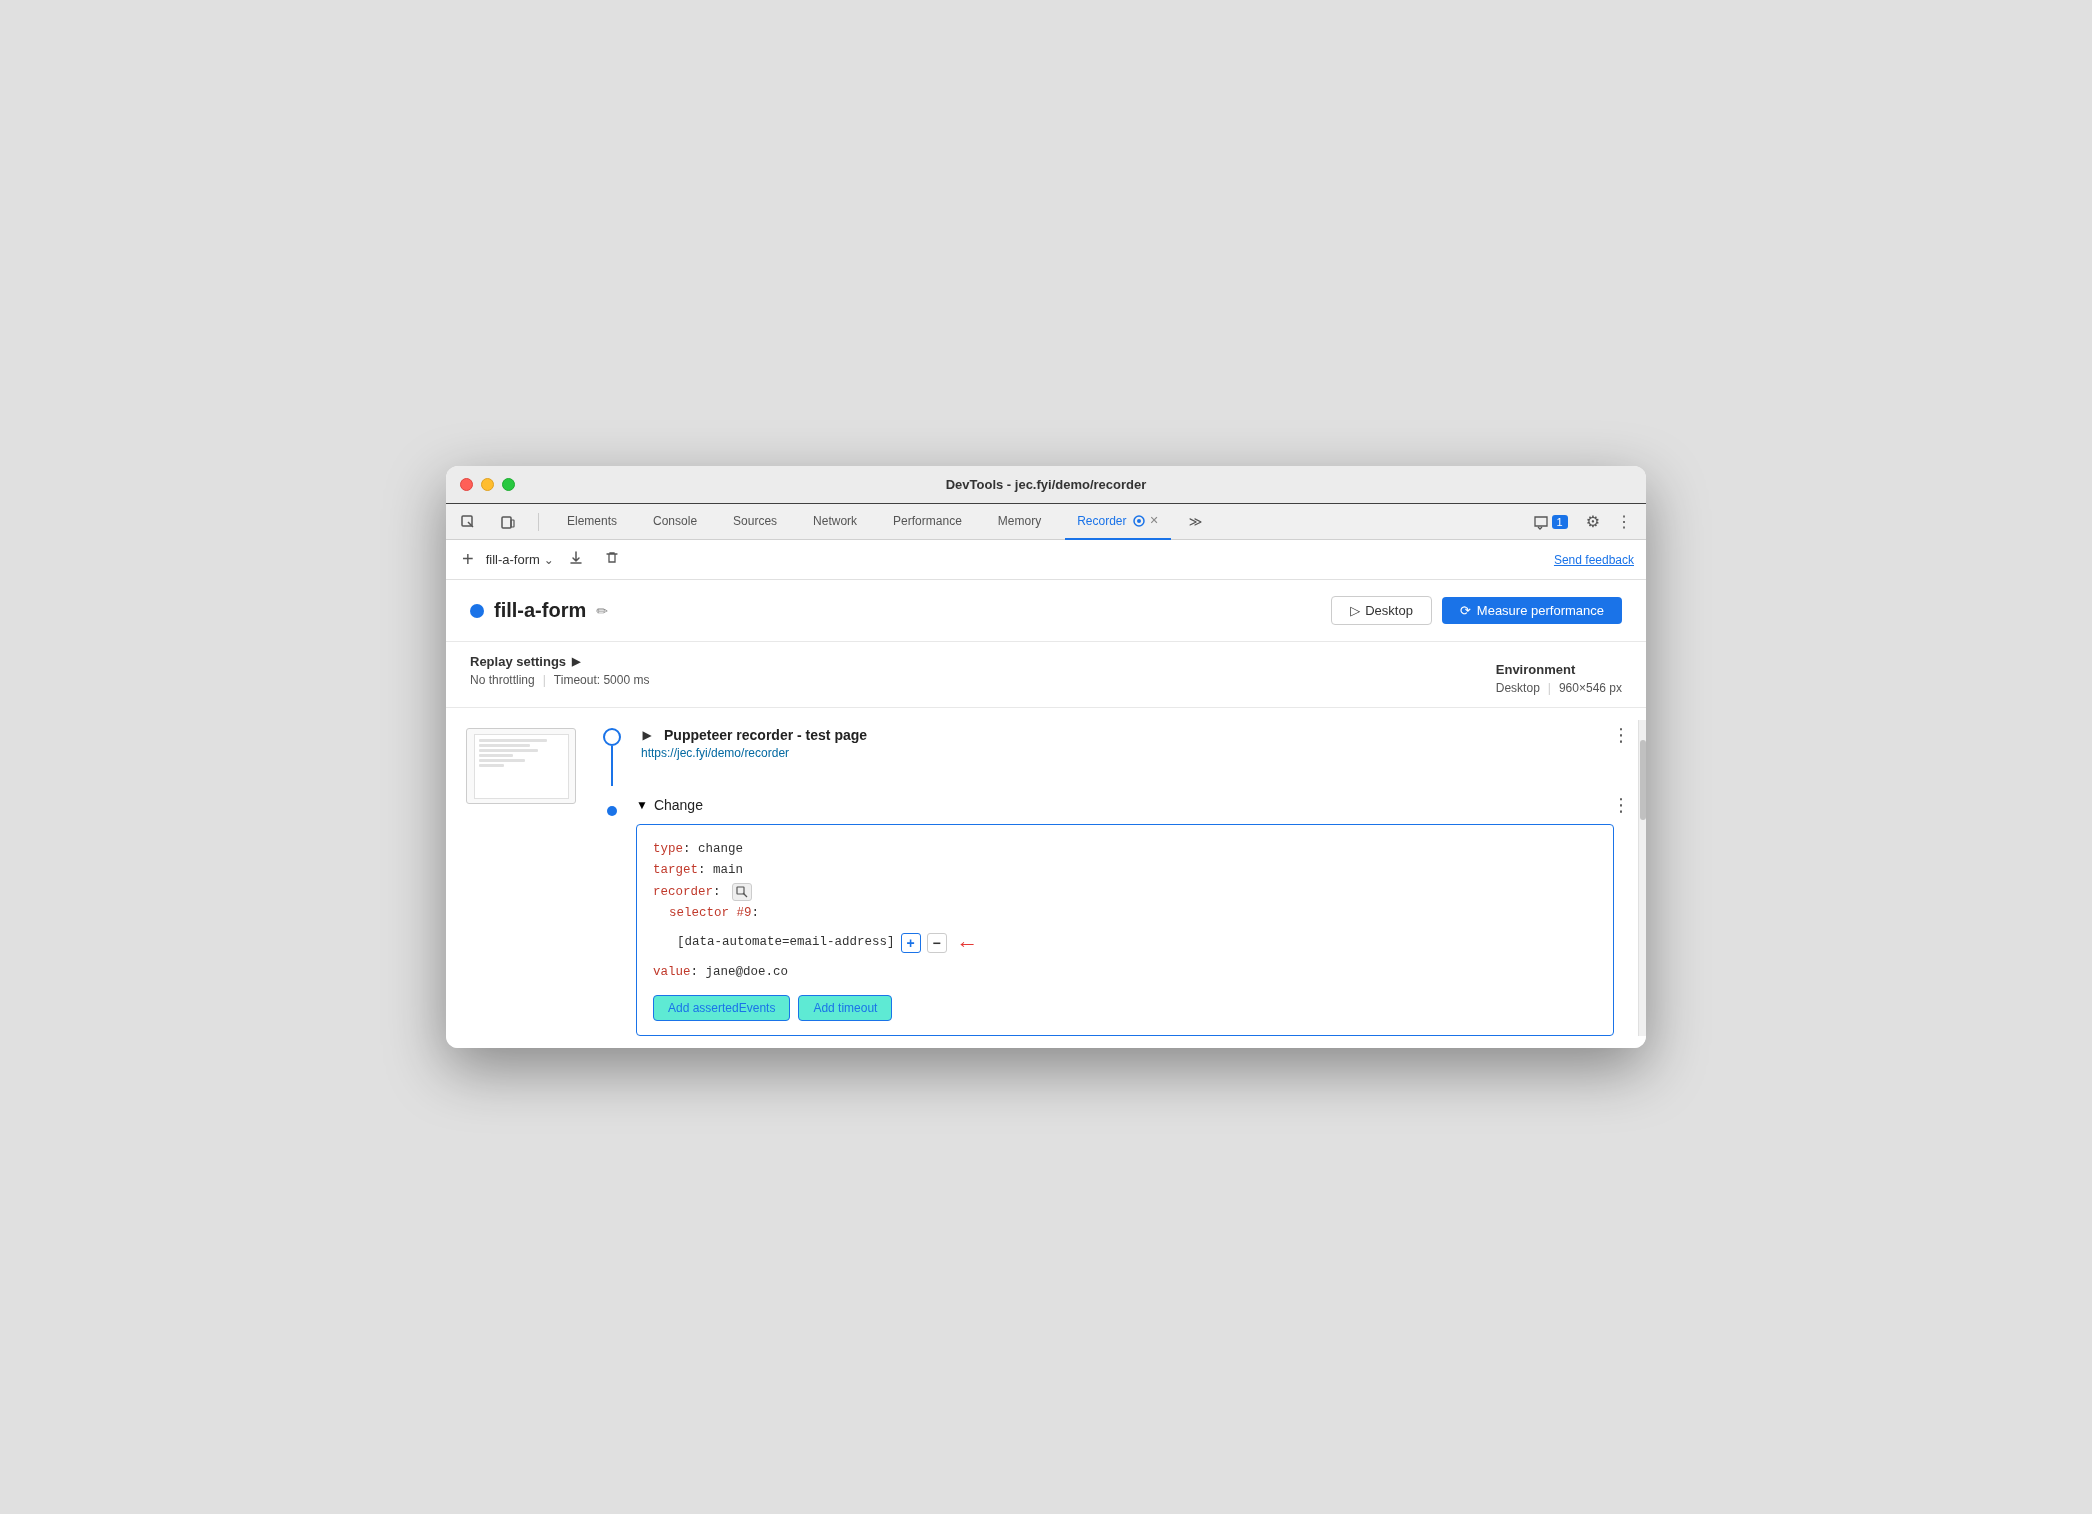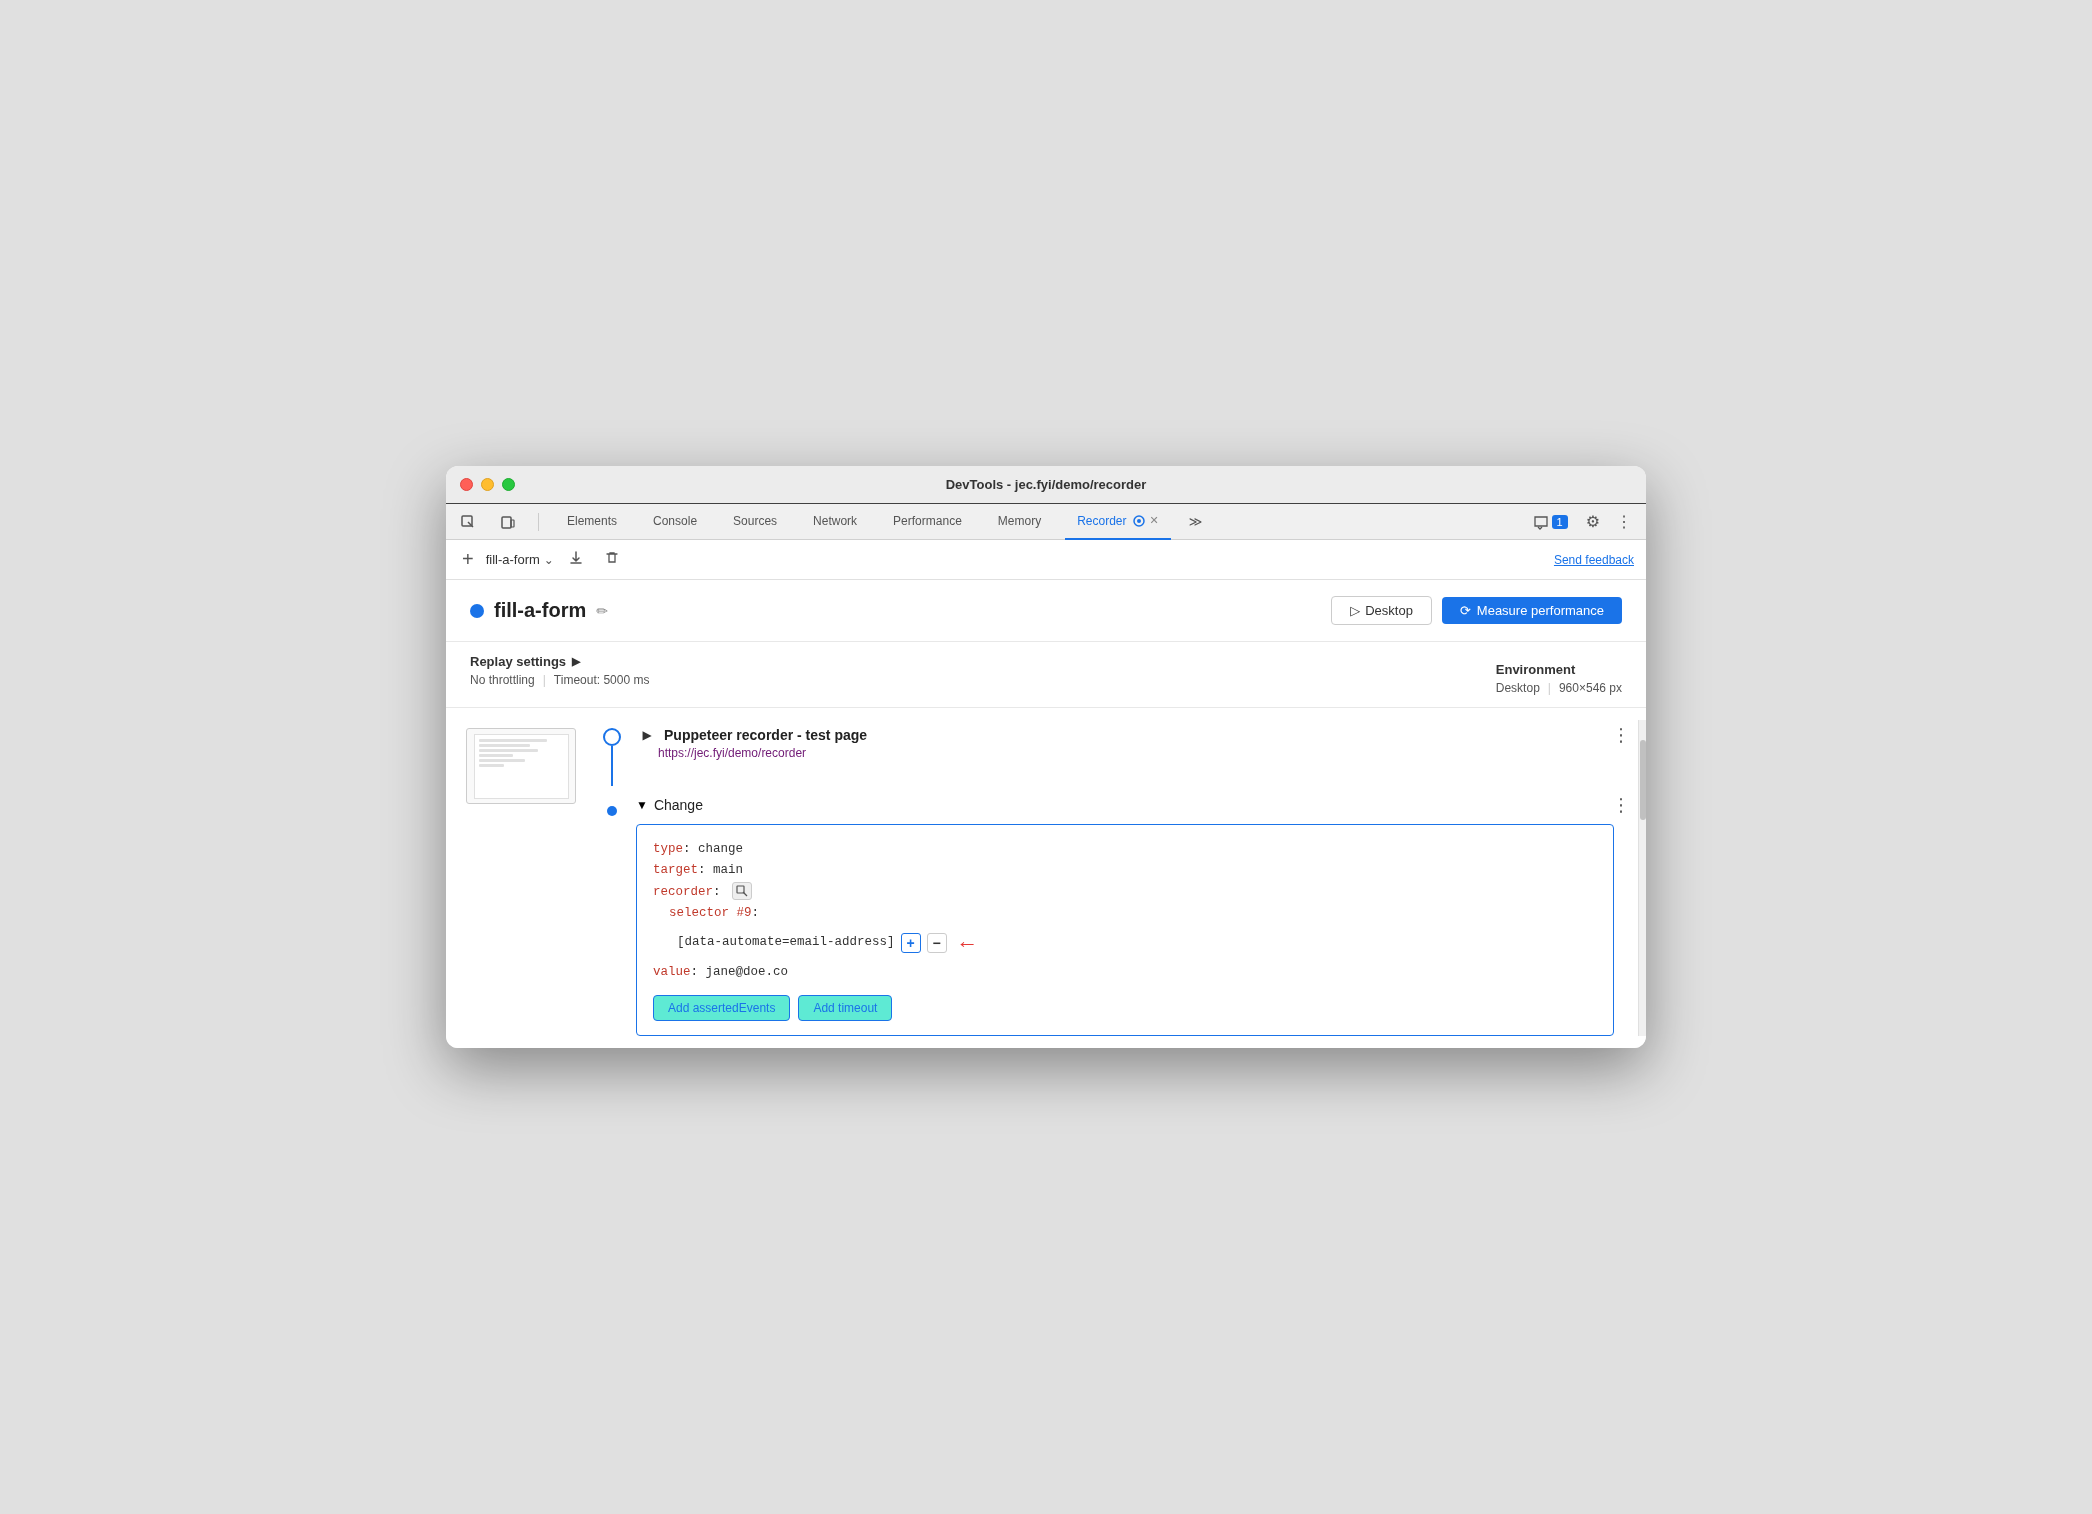--- a/index.html
+++ b/index.html
@@ -232,21 +232,21 @@
       padding: 14px 16px;
       font-family: 'Courier New', monospace;
       font-size: 12.5px;
       line-height: 1.7;
       background: white;
       margin-right: 24px;
       position: relative;
     }
     .code-key { color: #c0392b; }
     .code-val { color: #333; }
-    .code-line { display: flex; flex-wrap: wrap; }
+    .code-line { display: flex; align-items: center; flex-wrap: wrap; }
     .selector-box {
       display: inline-flex; align-items: center; justify-content: center;
       border: 1px solid #ccc; border-radius: 3px;
       width: 20px; height: 18px;
       margin-left: 4px; cursor: pointer;
       font-size: 10px; color: #555;
     }
     .selector-value {
       color: #333;
       margin-left: 24px;
@@ -453,21 +453,21 @@
             <div style="width:18px;height:18px;border-radius:50%;border:2px solid #1a73e8;background:white;"></div>
             <div style="width:2px;flex:1;min-height:40px;background:#1a73e8;"></div>
           </div>
 
           <div style="flex:1;padding: 4px 0 4px 8px;">
             <div style="display:flex;align-items:center;gap:6px;">
               <button class="nav-arrow" style="font-size:12px;color:#333;">▶</button>
               <span style="font-size:14px;font-weight:600;color:#222;">Puppeteer recorder - test page</span>
               <button class="step-more">⋮</button>
             </div>
-            <div style="font-size:12px;color:#701a75;margin-left:22px;">https://jec.fyi/demo/recorder</div>
+            <div style="font-size:12px;color:#0369a1;margin-left:5px;">https://jec.fyi/demo/recorder</div>
           </div>
         </div>
 
         <div style="display:flex;flex-direction:row;align-items:flex-start;gap:0;margin-top:8px;">
 
           <div style="display:flex;flex-direction:column;align-items:center;width:32px;flex-shrink:0;padding-top:8px;">
             <div style="width:10px;height:10px;border-radius:50%;background:#1a73e8;margin-top:4px;"></div>
           </div>
 
           <div style="flex:1;padding: 0 0 0 8px;">

